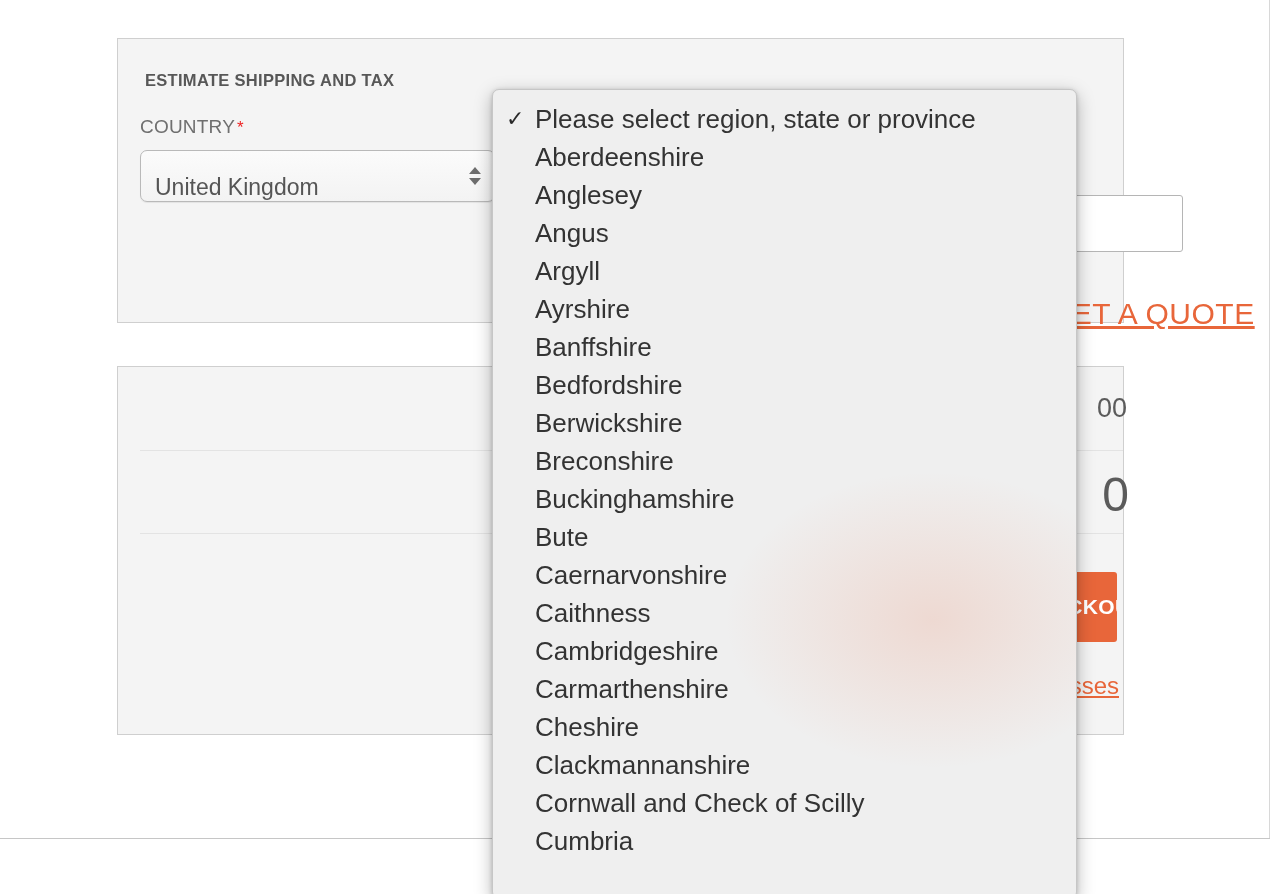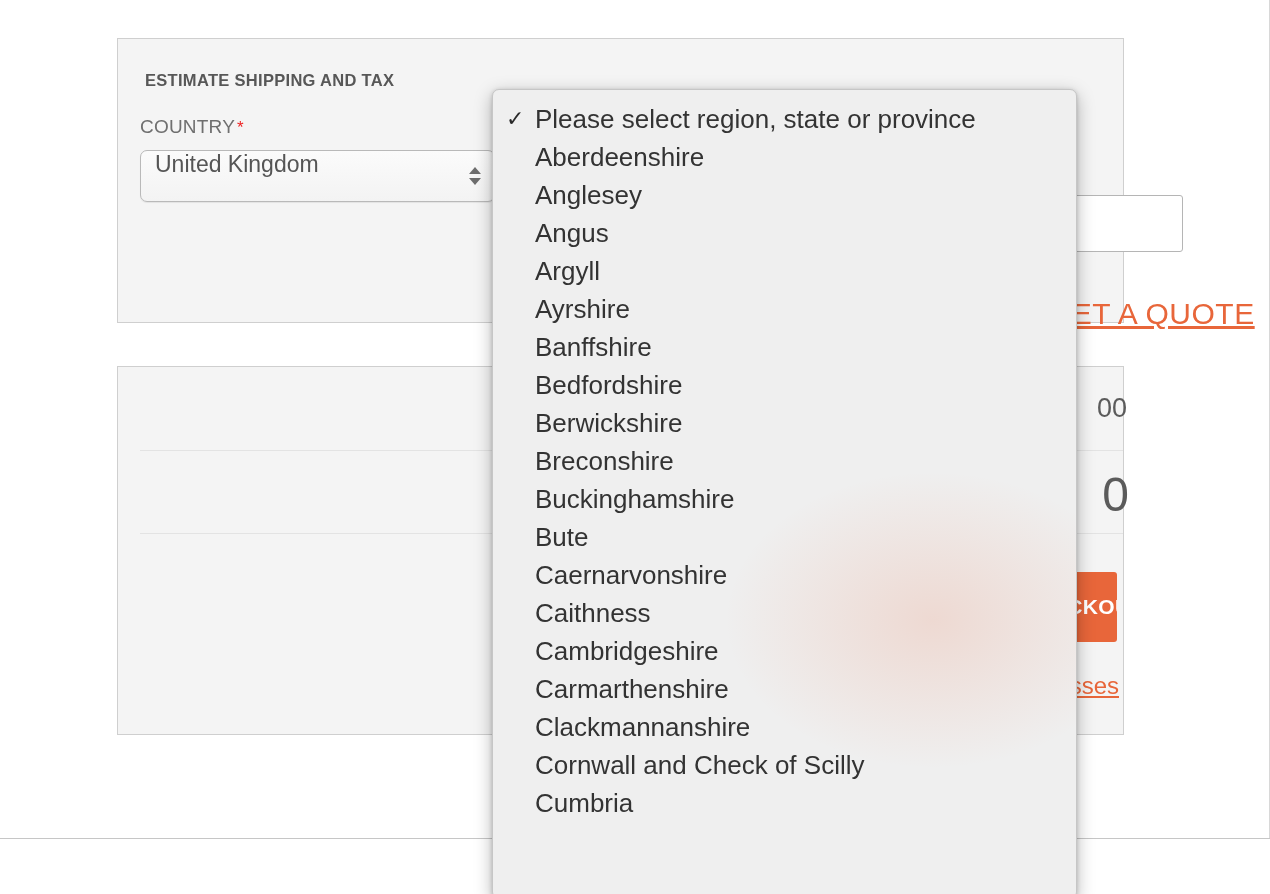--- a/index.html
+++ b/index.html
@@ -84,21 +84,21 @@
     height: 52px;
   }
   .select-box {
     width: 355px;
     height: 52px;
     border: 1px solid #b9b9b9;
     border-radius: 7px;
     background: linear-gradient(180deg, #fbfbfb 0%, #f3f3f3 100%);
     box-shadow: 0 1px 1px rgba(0,0,0,0.07);
     display: flex;
-    align-items: flex-start;
+    align-items: flex-end;
     padding: 0 14px;
     cursor: default;
   }
   .select-value {
     font-size: 23px;
     color: #555555;
     white-space: nowrap;
     overflow: hidden;
   }
   .select-arrows {
@@ -319,19 +319,20 @@
         <div class="opt"><span>Banffshire</span></div>
         <div class="opt"><span>Bedfordshire</span></div>
         <div class="opt"><span>Berwickshire</span></div>
         <div class="opt"><span>Breconshire</span></div>
         <div class="opt"><span>Buckinghamshire</span></div>
         <div class="opt"><span>Bute</span></div>
         <div class="opt"><span>Caernarvonshire</span></div>
         <div class="opt"><span>Caithness</span></div>
         <div class="opt"><span>Cambridgeshire</span></div>
         <div class="opt"><span>Carmarthenshire</span></div>
+        <div class="opt"><span>Cheshire</span></div>
         <div class="opt"><span>Clackmannanshire</span></div>
         <div class="opt"><span>Cornwall and Check of Scilly</span></div>
         <div class="opt"><span>Cumbria</span></div>
       </div>
   </div>
 
 </div>
 
 </body></html>

